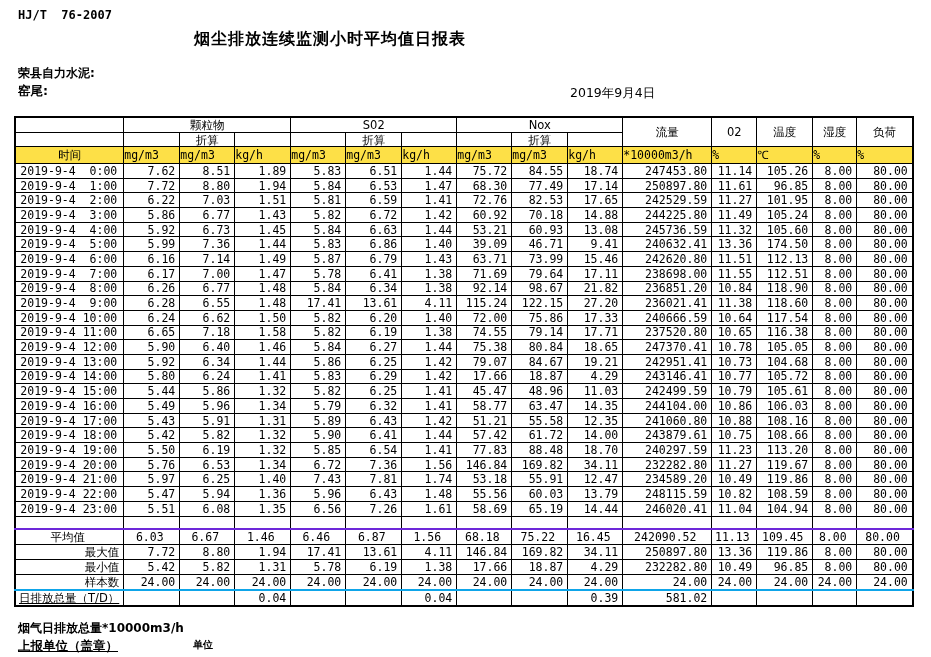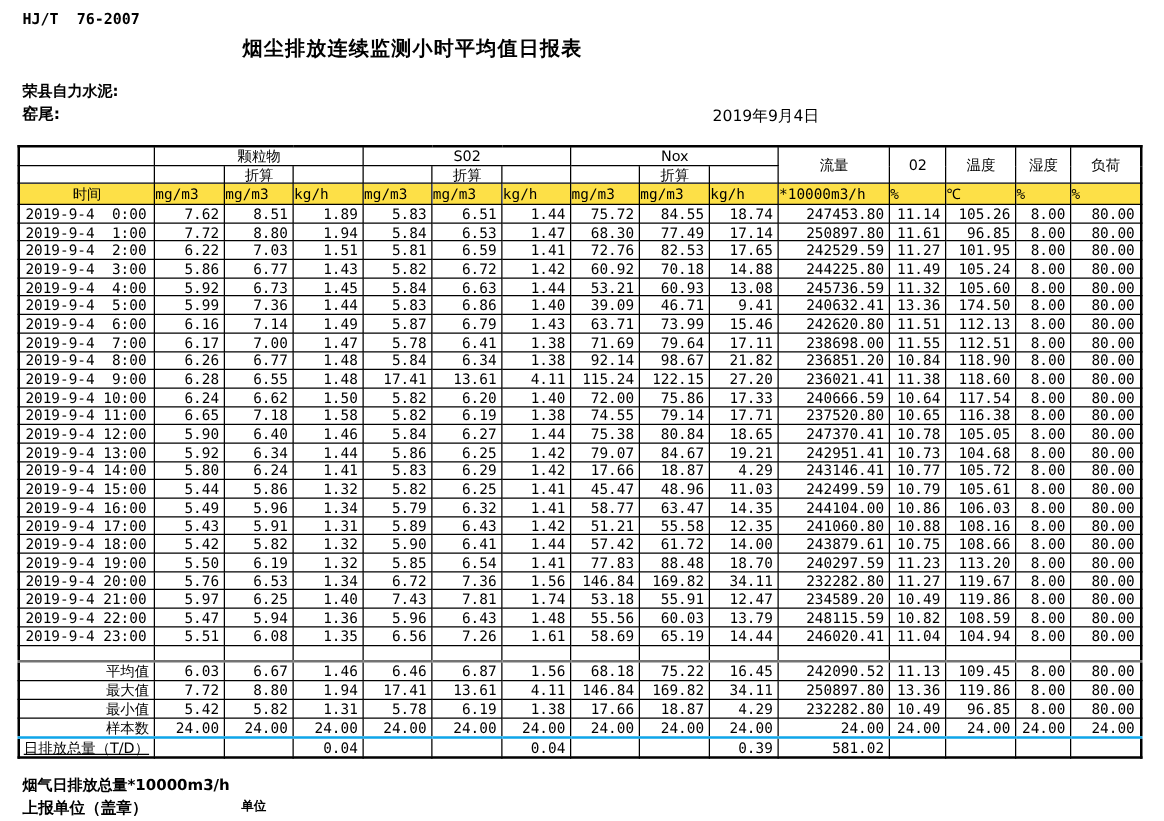--- a/index.html
+++ b/index.html
@@ -28,32 +28,32 @@
   .cjk{font-family:"DejaVu Sans",sans-serif;text-align:center;padding:0;}
   tr.h1 td{height:14px;}
   tr.h2 td{height:13px;}
   tr.h3 td{height:16px;}
   .g{background:#fde047;}
   .unit{text-align:left;padding:0;}
   tr.data td{height:13.7px;}
   td.time{padding-right:6px;}
   tr.blank td{height:11px;}
   tr.sum td{height:14px;}
-  tr.sum-first td{border-top:2px solid #737373;}
+  tr.sum-first td{border-top:2px solid #6d28d9;text-align:center;}
   tr.samples td{border-bottom:2px solid #0ea5e9;}
   td.sumlabel{font-family:"DejaVu Sans",sans-serif;text-align:right;padding-right:4px;}
   tr.total td{height:14px;}
   td.dtlabel{
     font-family:"DejaVu Sans",sans-serif;text-align:left;
     text-indent:-13px;overflow:visible;text-decoration:underline;
     white-space:nowrap;
     padding-left:16px;
   }
   .footer-note{position:absolute;left:18px;top:620px;font-size:12px;font-weight:bold;font-family:"DejaVu Sans",sans-serif;}
-  .report-unit{position:absolute;left:18px;top:638px;font-size:12.5px;font-weight:bold;}
+  .report-unit{position:absolute;left:18px;top:638px;font-size:12.5px;font-weight:bold;text-decoration:underline;}
   .unit-label{position:absolute;left:193px;top:638px;font-size:10px;font-weight:bold;}
 </style>
 </head>
 <body>
 
 <div class="doc-code">HJ/T  76-2007</div>
 <div class="title">烟尘排放连续监测小时平均值日报表</div>
 <div class="company">荣县自力水泥:</div>
 <div class="site">窑尾:</div>
 <div class="date">2019年9月4日</div>

